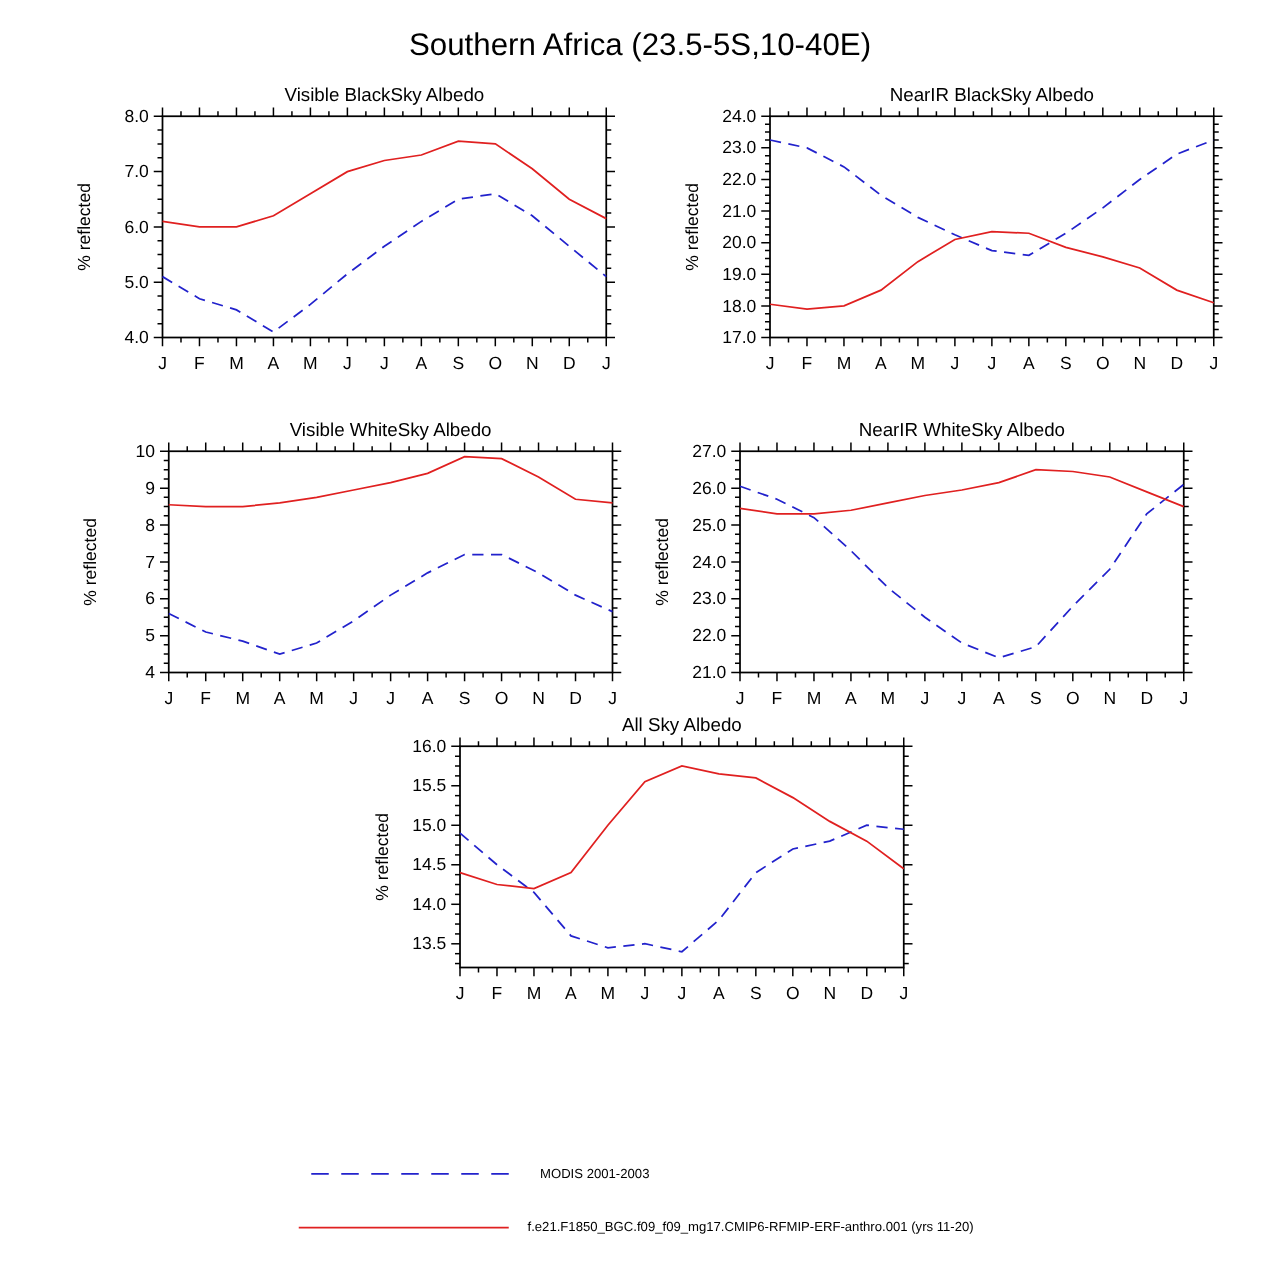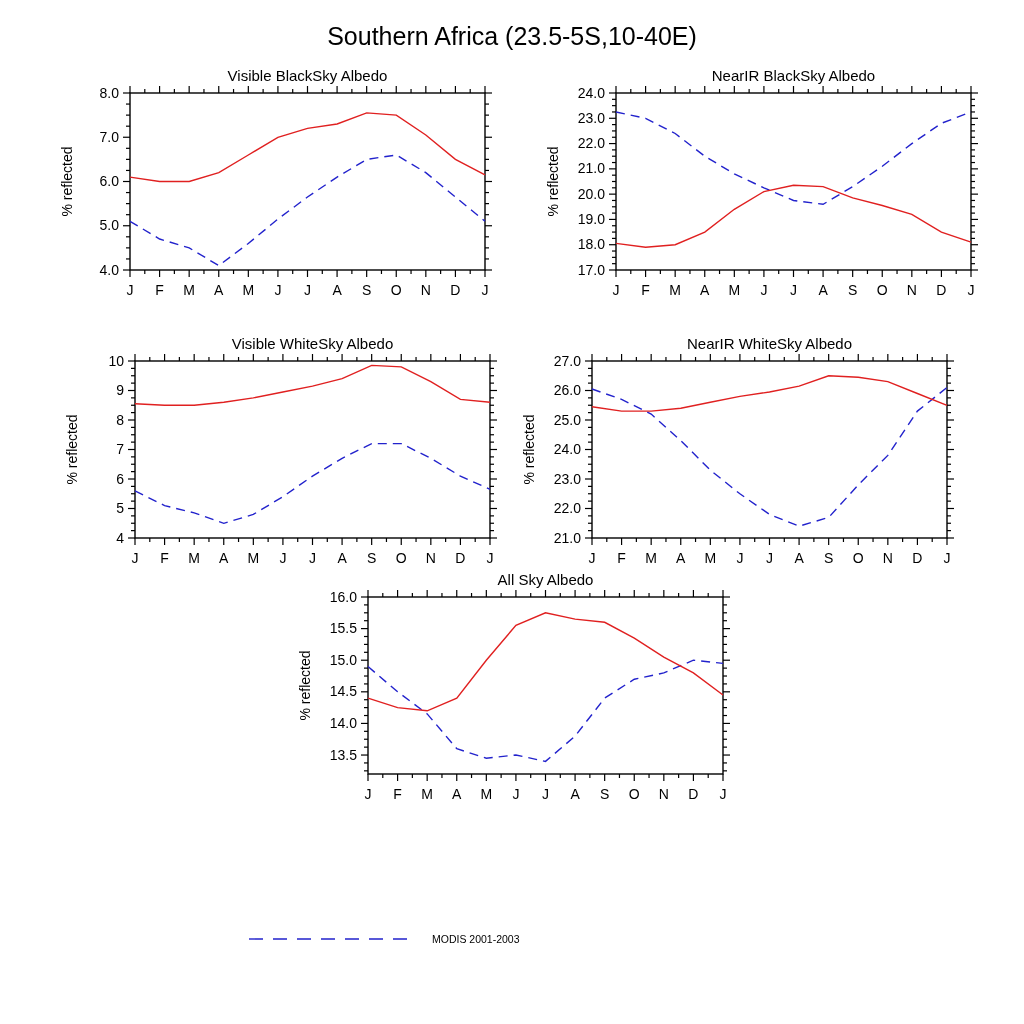--- a/index.html
+++ b/index.html
@@ -646,13 +646,19 @@
         <polyline points="80.0,102.5 109.6,127.8 139.2,149.9 168.8,184.7 198.3,194.2 227.9,191.0 257.5,197.4 287.1,172.1 316.7,134.1 346.3,115.2 375.8,108.9 405.4,96.2 435.0,99.4" fill="none" stroke="#2222cc" stroke-width="1.4" stroke-dasharray="9,6"></polyline>
         <polyline points="80.0,134.1 109.6,143.6 139.2,146.8 168.8,134.1 198.3,96.2 227.9,61.4 257.5,48.8 287.1,55.1 316.7,58.3 346.3,74.1 375.8,93.1 405.4,108.9 435.0,131.0" fill="none" stroke="#e02020" stroke-width="1.4"></polyline>
       </svg></div>
 
   <div class="legend-row lr0">
     <svg width="170" height="6">
       <line x1="1" y1="3" x2="169" y2="3" stroke-width="1.4" stroke="#2222cc" stroke-dasharray="14,10"></line>
     </svg>
     <span class="legend-label">MODIS 2001-2003</span>
   </div>
+  <div class="legend-row lr1">
+    <svg width="170" height="6">
+      <line x1="1" y1="3" x2="169" y2="3" stroke-width="1.4" stroke="#e02020"></line>
+    </svg>
+    <span class="legend-label">f.e21.F1850_BGC.f09_f09_mg17.CMIP6-RFMIP-ERF-anthro.001 (yrs 11-20)</span>
+  </div>
 </div>
 
 </body></html>

